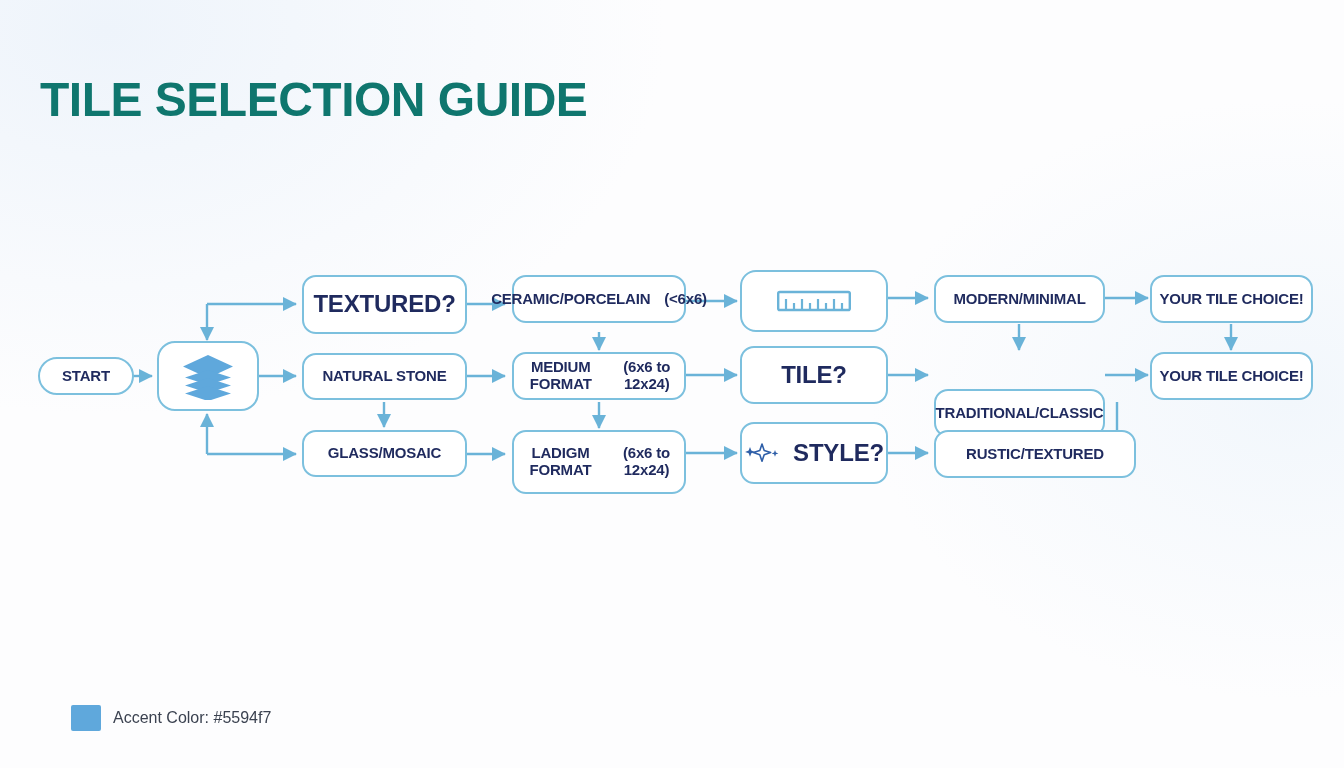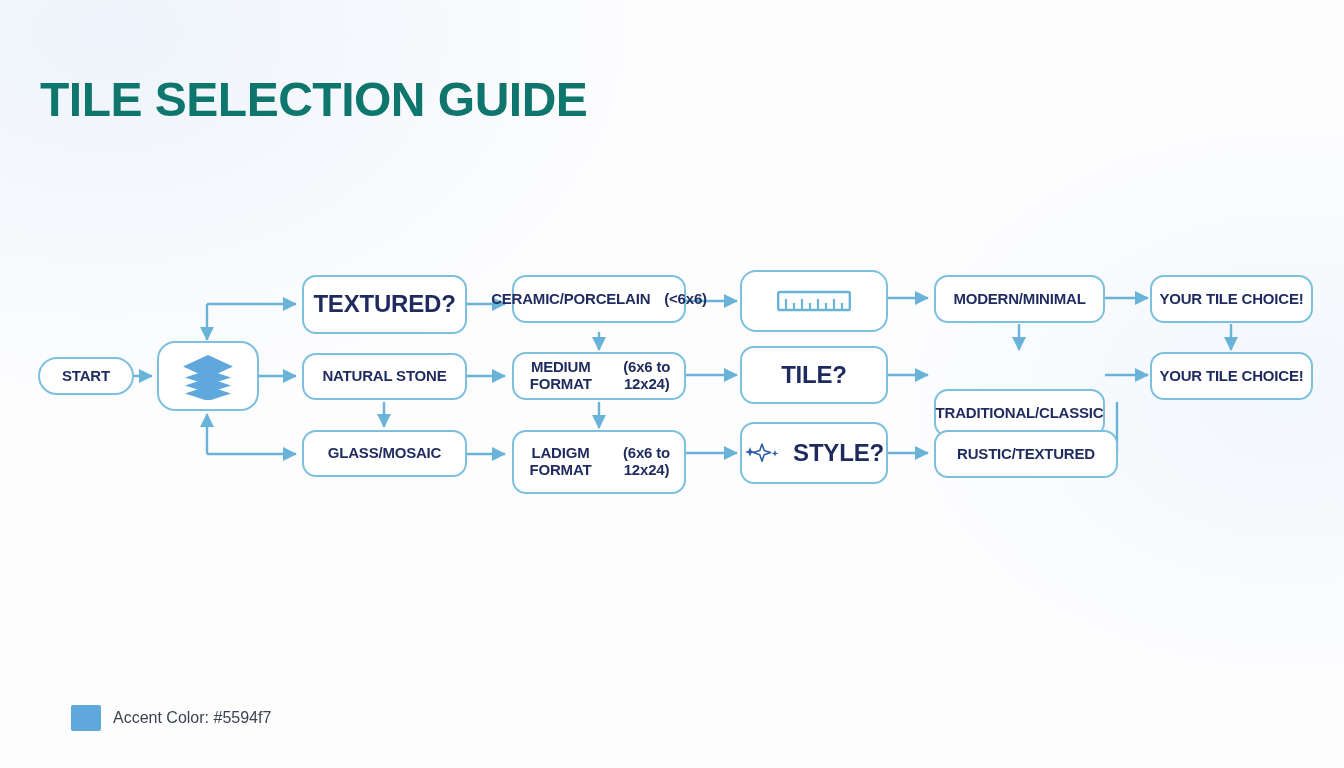--- a/index.html
+++ b/index.html
@@ -239,21 +239,21 @@
   </div>
 
   <div class="node md" style="left:934px; top:275px; width:171px; height:48px;">
     <span class="label">MODERN/MINIMAL</span>
   </div>
 
   <div class="node md" style="left:934px; top:352px; width:171px; height:48px;margin-top:37px;">
     <span class="label">TRADITIONAL/CLASSIC</span>
   </div>
 
-  <div class="node md" style="left:934px; top:430px; width:184px; height:48px;">
+  <div class="node md" style="left:934px; top:430px; width:202px; height:48px;">
     <span class="label">RUSTIC/TEXTURED</span>
   </div>
 
   <div class="node md" style="left:1150px; top:275px; width:163px; height:48px;">
     <span class="label">YOUR TILE CHOICE!</span>
   </div>
 
   <div class="node md" style="left:1150px; top:352px; width:163px; height:48px;">
     <span class="label">YOUR TILE CHOICE!</span>
   </div>

